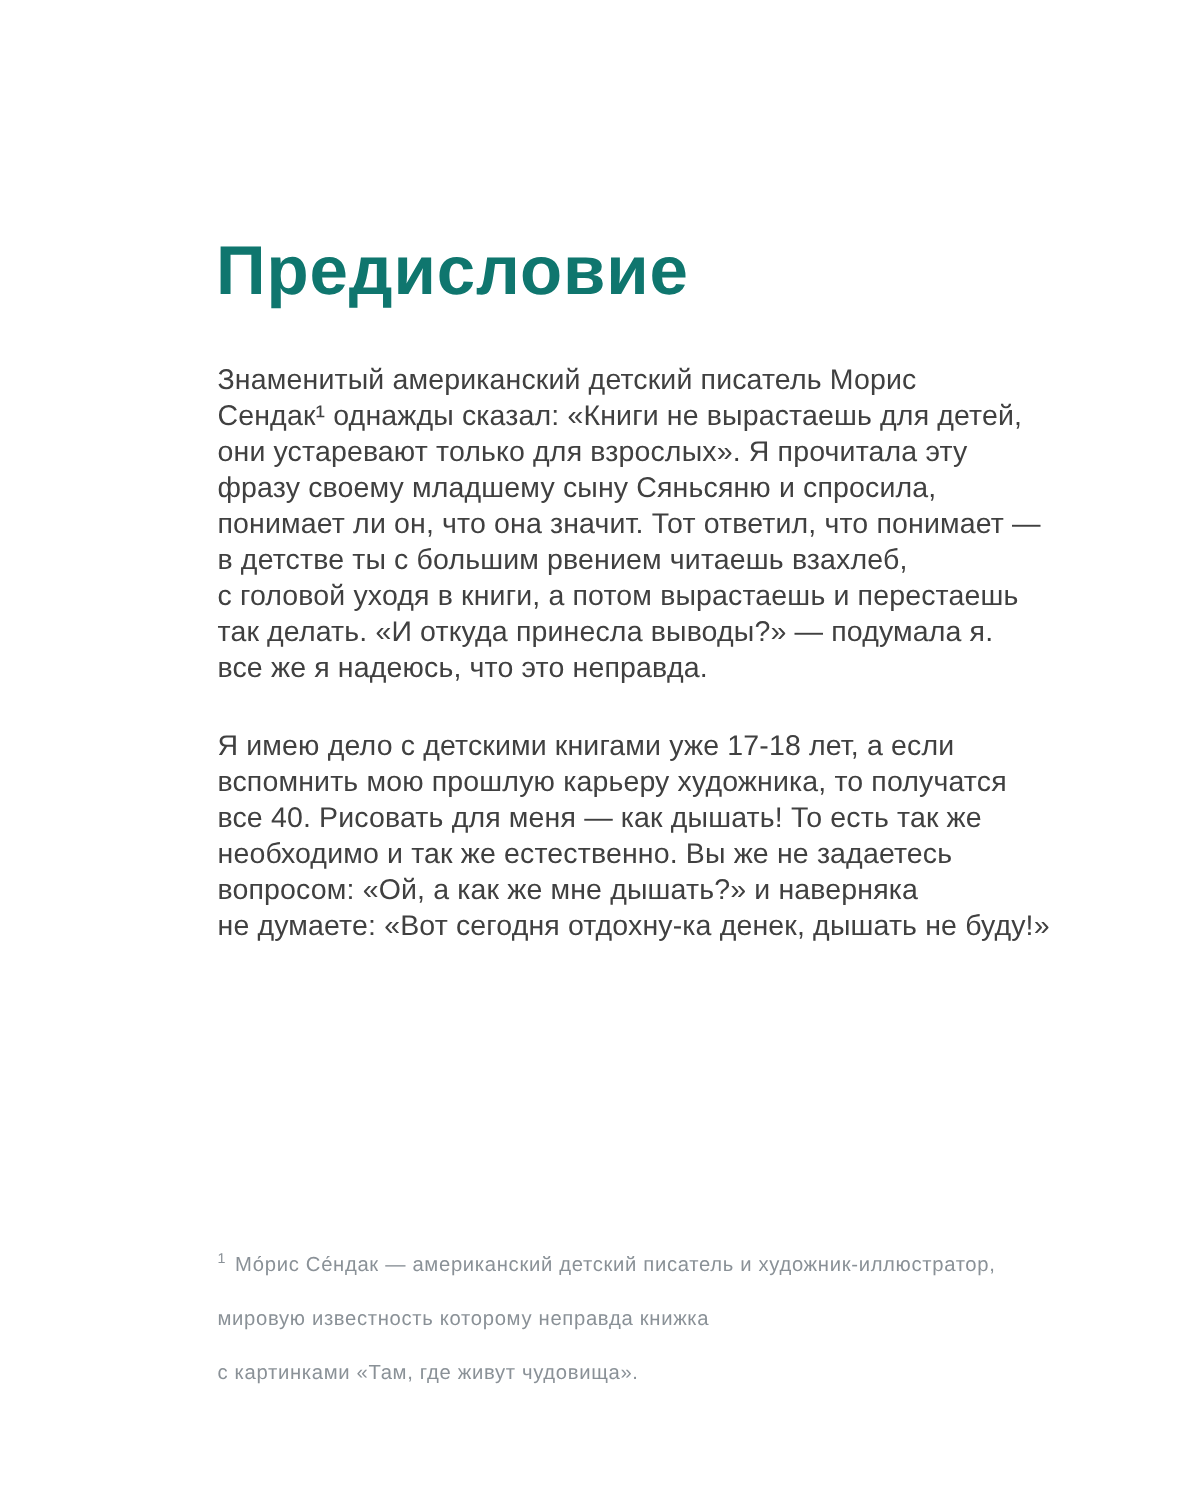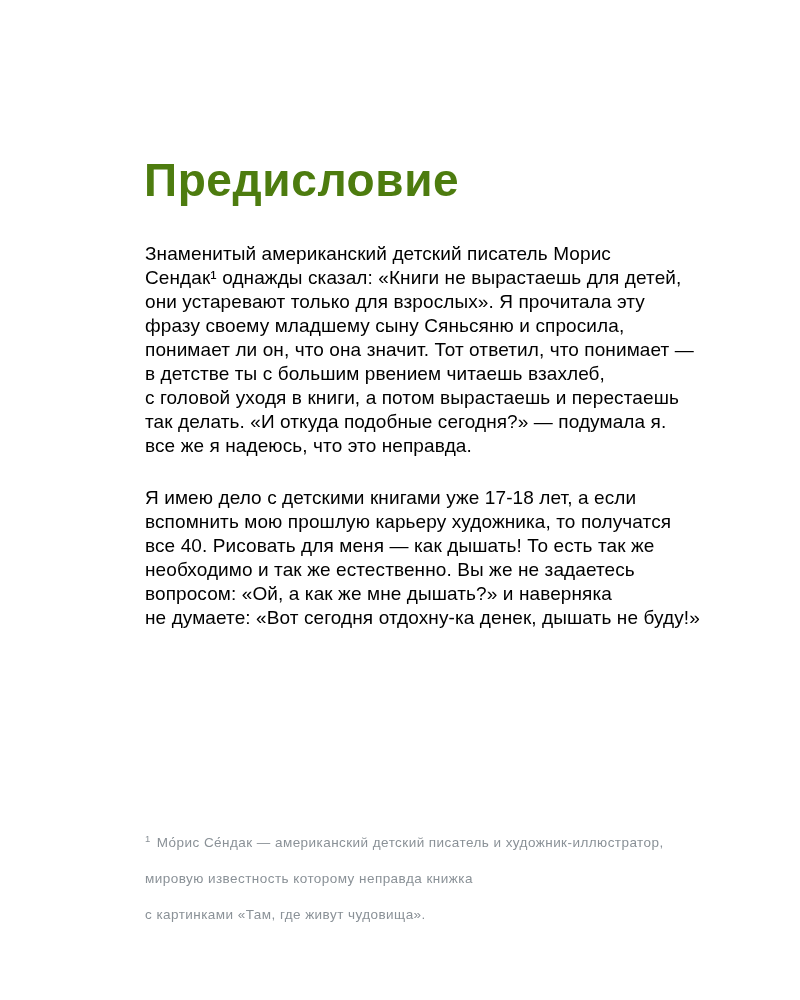--- a/index.html
+++ b/index.html
@@ -17,31 +17,31 @@
   }
   .title {
     position: absolute;
     left: 144px;
     top: 157px;
     margin: 0;
     font-size: 46px;
     line-height: 1;
     font-weight: 700;
     letter-spacing: 0.6px;
-    color: #4d7c0f;
+    color: #0f766e;
   }
   .body-text {
     position: absolute;
     left: 145px;
     top: 242px;
     width: 600px;
     font-size: 19px;
     line-height: 24px;
     font-weight: 400;
-    color: #000000;
+    color: #404040;
     letter-spacing: 0.1px;
   }
   .paragraph { margin: 0; }
   .paragraph.second { margin-top: 28px; }
   .tline { white-space: nowrap; }
   .footnote {
     position: absolute;
     left: 145px;
     top: 818px;
     width: 600px;
@@ -69,21 +69,21 @@
   <div class="body-text">
 
     <div class="paragraph first">
       <div class="tline">Знаменитый американский детский писатель Морис</div>
       <div class="tline">Сендак¹ однажды сказал: «Книги не вырастаешь для детей,</div>
       <div class="tline">они устаревают только для взрослых». Я прочитала эту</div>
       <div class="tline">фразу своему младшему сыну Сяньсяню и спросила,</div>
       <div class="tline">понимает ли он, что она значит. Тот ответил, что понимает —</div>
       <div class="tline">в детстве ты с большим рвением читаешь взахлеб,</div>
       <div class="tline">с головой уходя в книги, а потом вырастаешь и перестаешь</div>
-      <div class="tline">так делать. «И откуда подобные сегодня?» — подумала я.</div>
+      <div class="tline">так делать. «И откуда принесла выводы?» — подумала я.</div>
       <div class="tline">все же я надеюсь, что это неправда.</div>
     </div>
 
     <div class="paragraph second">
       <div class="tline">Я имею дело с детскими книгами уже 17-18 лет, а если</div>
       <div class="tline">вспомнить мою прошлую карьеру художника, то получатся</div>
       <div class="tline">все 40. Рисовать для меня — как дышать! То есть так же</div>
       <div class="tline">необходимо и так же естественно. Вы же не задаетесь</div>
       <div class="tline">вопросом: «Ой, а как же мне дышать?» и наверняка</div>
       <div class="tline">не думаете: «Вот сегодня отдохну-ка денек, дышать не буду!»</div>

